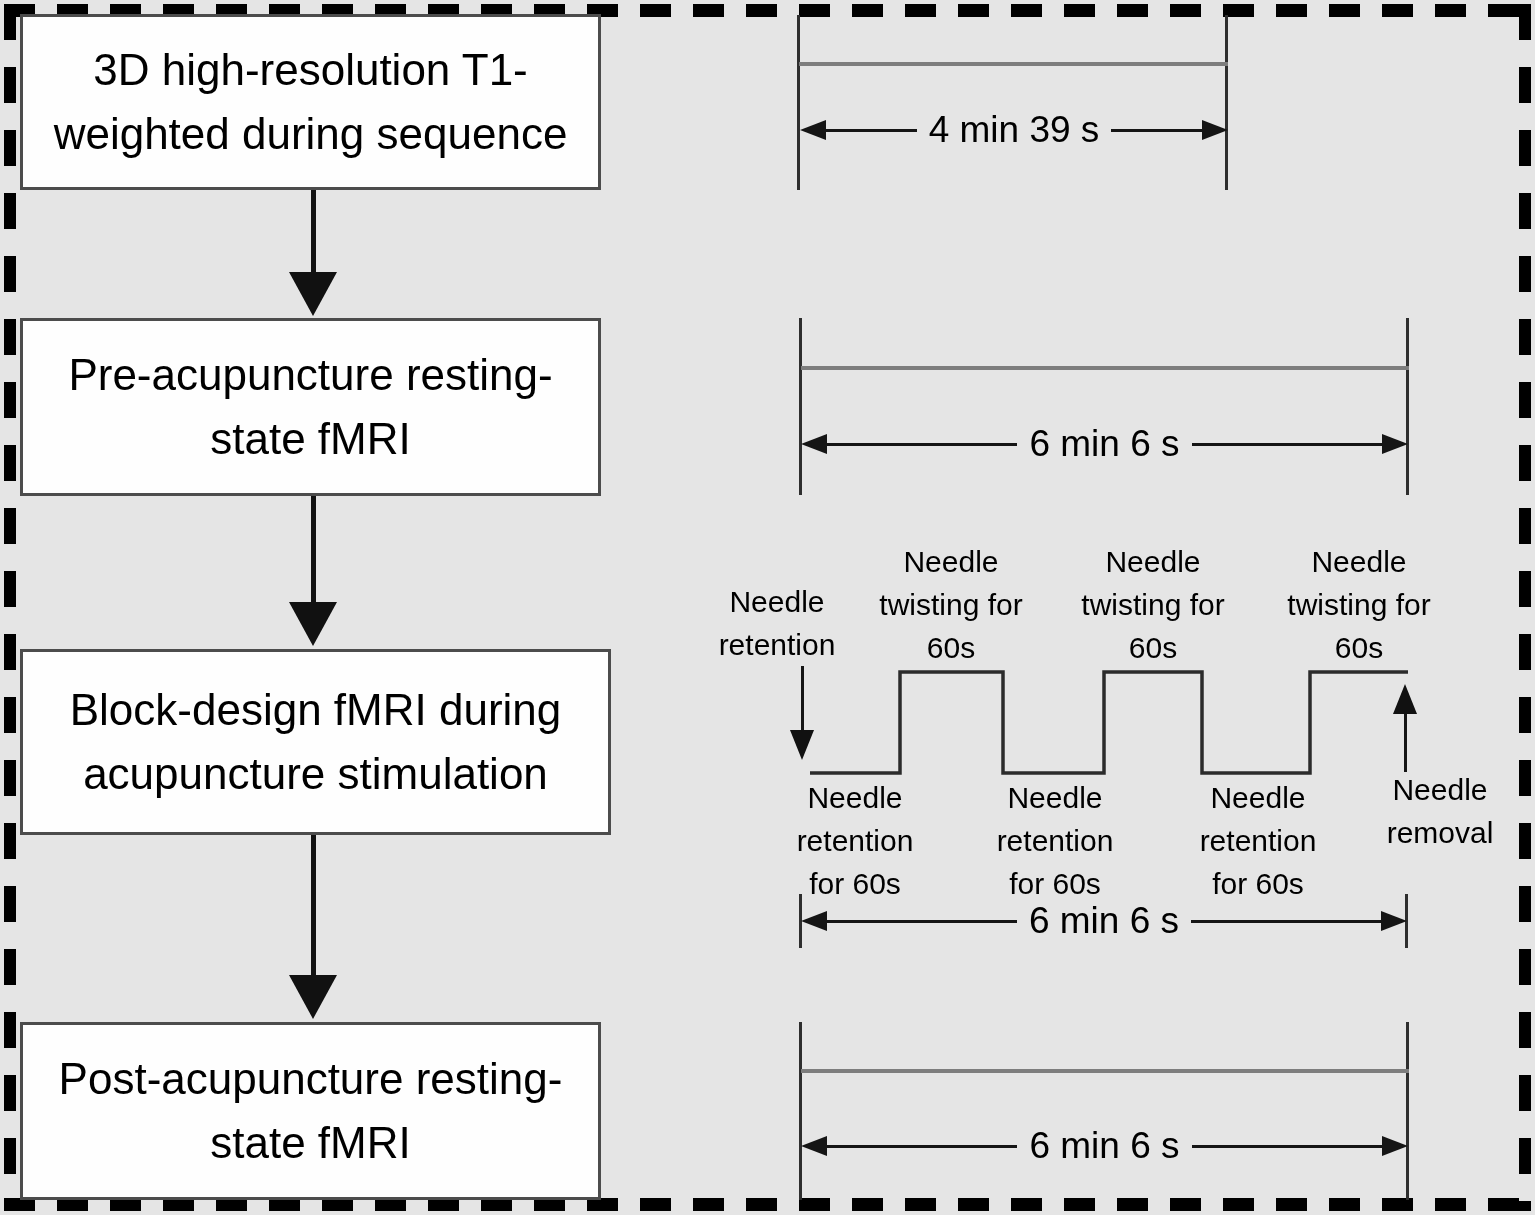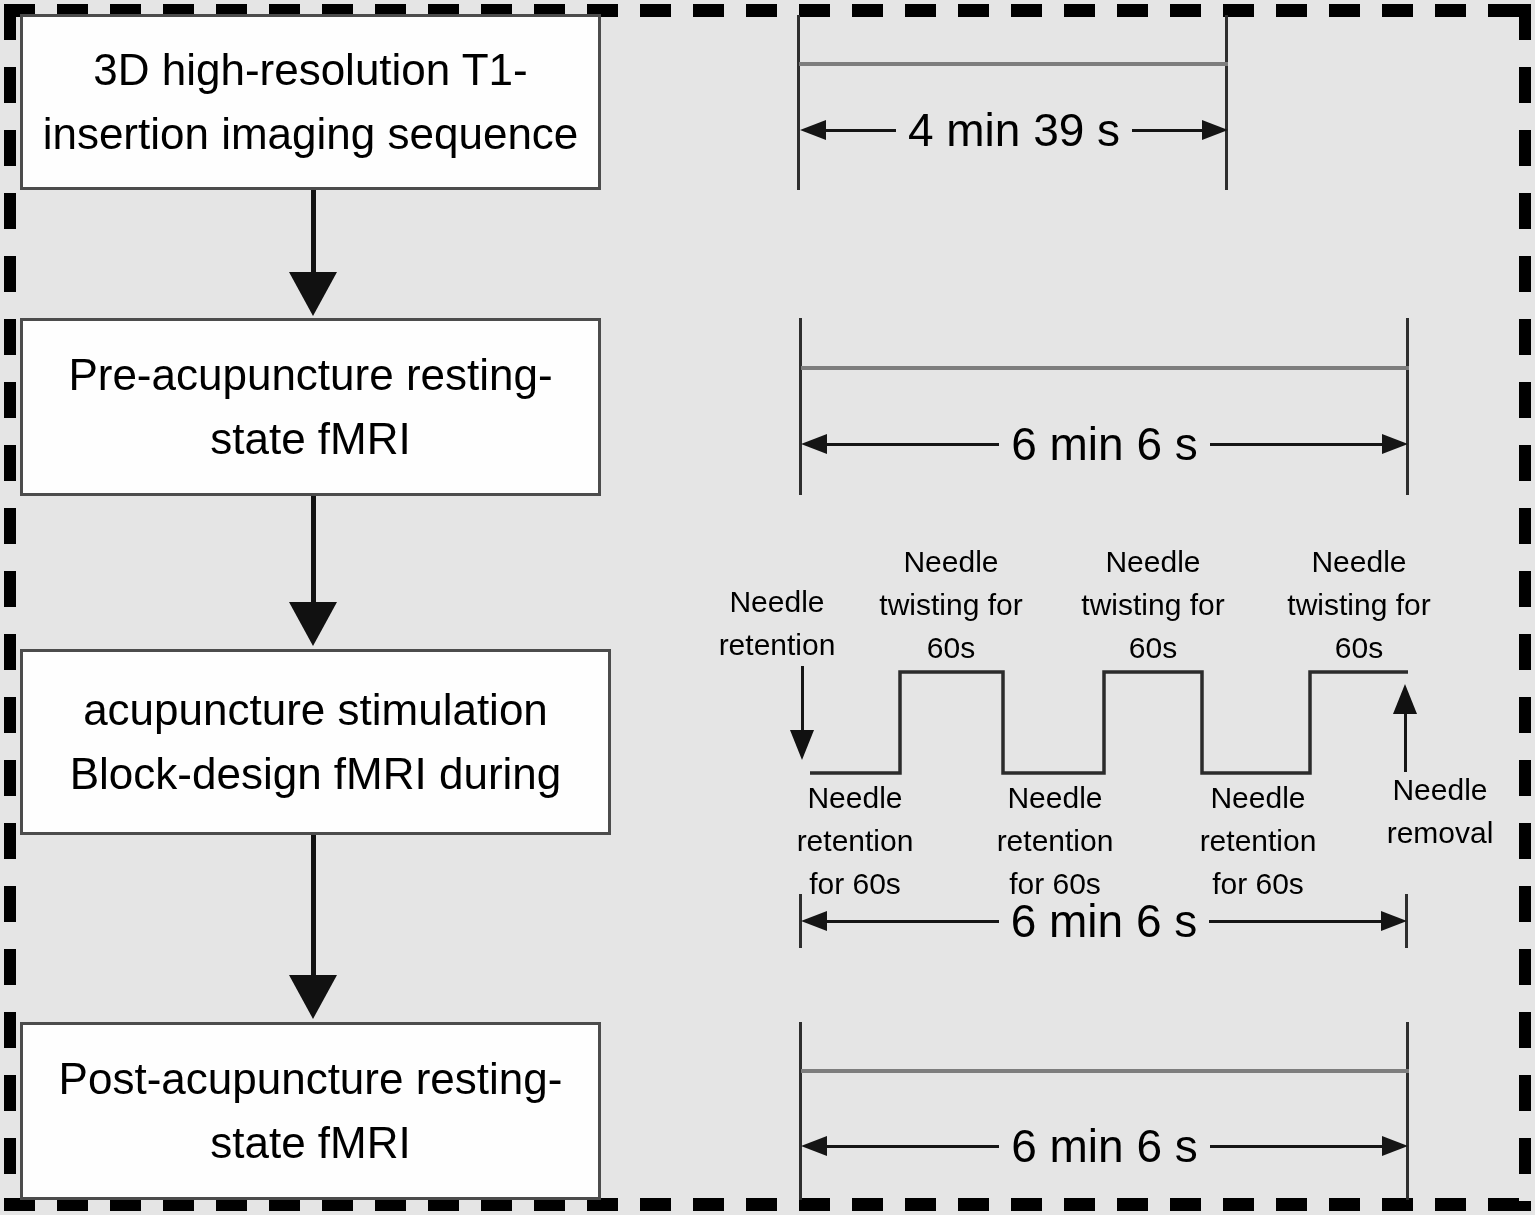--- a/index.html
+++ b/index.html
@@ -22,21 +22,21 @@
   .flow-arrow{width:48px;display:flex;flex-direction:column;align-items:center;}
   .flow-stem{width:5px;background:#111;}
   .flow-head{width:0;height:0;border-left:24px solid transparent;border-right:24px solid transparent;border-top:44px solid #111;margin-top:-1px;}
   
   .tick{width:3px;background:#2e2e2e;}
   .span-line{height:4px;background:#7d7d7d;}
   .darrow{display:flex;align-items:center;height:36px;}
   .darrow .seg{flex:1;height:3px;background:#151515;}
   .darrow .ah-l{width:0;height:0;border-top:10px solid transparent;border-bottom:10px solid transparent;border-right:26px solid #151515;}
   .darrow .ah-r{width:0;height:0;border-top:10px solid transparent;border-bottom:10px solid transparent;border-left:26px solid #151515;}
-  .dlabel{font-size:46px;padding:0 12px;white-space:nowrap;line-height:36px;}
+  .dlabel{font-size:37px;padding:0 12px;white-space:nowrap;line-height:36px;}
   
   .wlabel{width:220px;text-align:center;font-size:30px;line-height:43px;}
   
   .narrow{width:26px;display:flex;flex-direction:column;align-items:center;}
   .n-stem{width:3px;background:#151515;}
   .n-head-down{width:0;height:0;border-left:12px solid transparent;border-right:12px solid transparent;border-top:30px solid #111;}
   .n-head-up{width:0;height:0;border-left:12px solid transparent;border-right:12px solid transparent;border-bottom:30px solid #111;}
 </style>
 </head>
 <body>
@@ -44,35 +44,35 @@
 <div id="canvas">
 
   <div class="abs edge-h" style="left:4px;right:4px;top:4px;"></div>
   <div class="abs edge-h" style="left:4px;right:4px;top:1198px;"></div>
   <div class="abs edge-v" style="left:4px;top:4px;bottom:4px;"></div>
   <div class="abs edge-v" style="left:1519px;top:4px;bottom:4px;"></div>
 
   <div class="abs step-box" style="left:20px;top:14px;width:581px;height:176px;">
     <div class="box-label">
       <div>3D high-resolution T1-</div>
-      <div>insertion imaging sequence</div>
+      <div>weighted during sequence</div>
     </div>
   </div>
 
   <div class="abs step-box" style="left:20px;top:318px;width:581px;height:178px;">
     <div class="box-label">
       <div>Pre-acupuncture resting-</div>
       <div>state fMRI</div>
     </div>
   </div>
 
   <div class="abs step-box" style="left:20px;top:649px;width:591px;height:186px;">
     <div class="box-label">
+      <div>Block-design fMRI during</div>
       <div>acupuncture stimulation</div>
-      <div>Block-design fMRI during</div>
     </div>
   </div>
 
   <div class="abs step-box" style="left:20px;top:1022px;width:581px;height:178px;align-items:center;">
     <div class="box-label">
       <div>Post-acupuncture resting-</div>
       <div>state fMRI</div>
     </div>
   </div>
 

